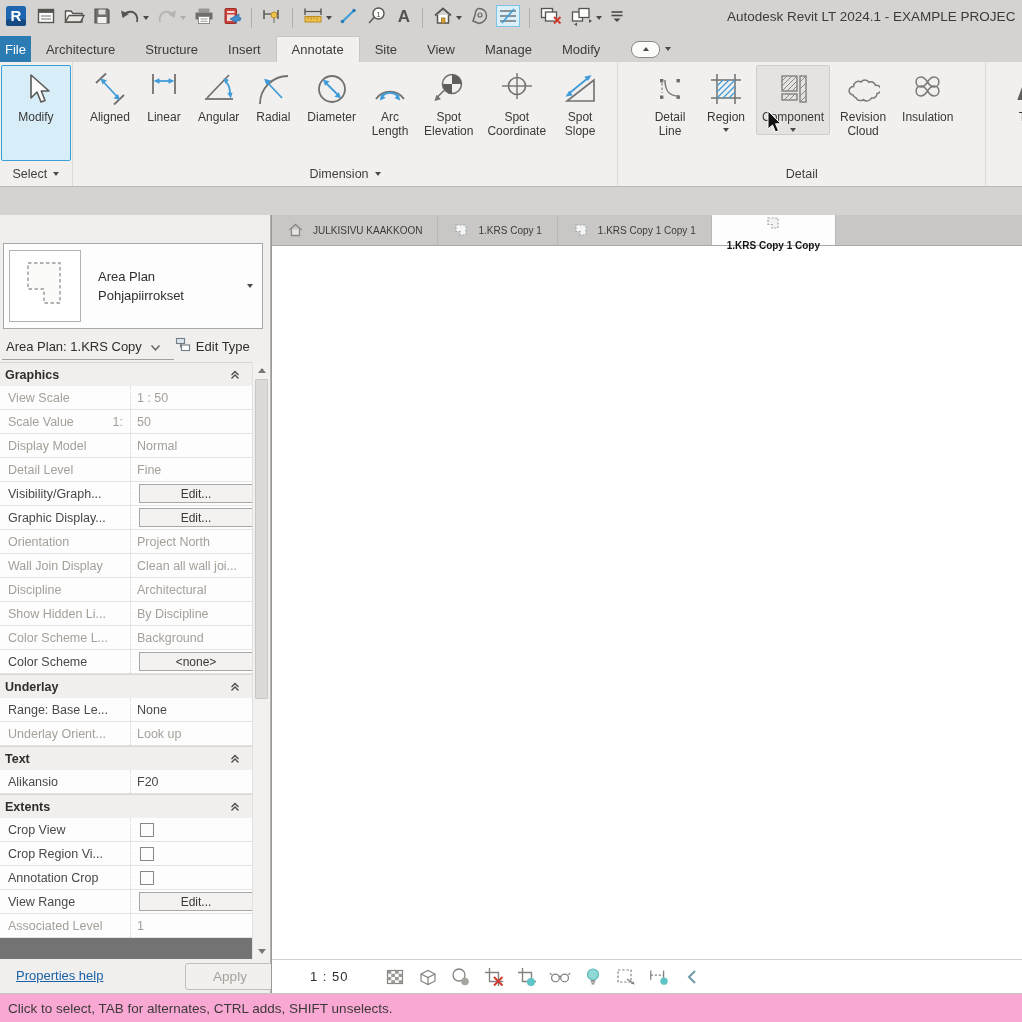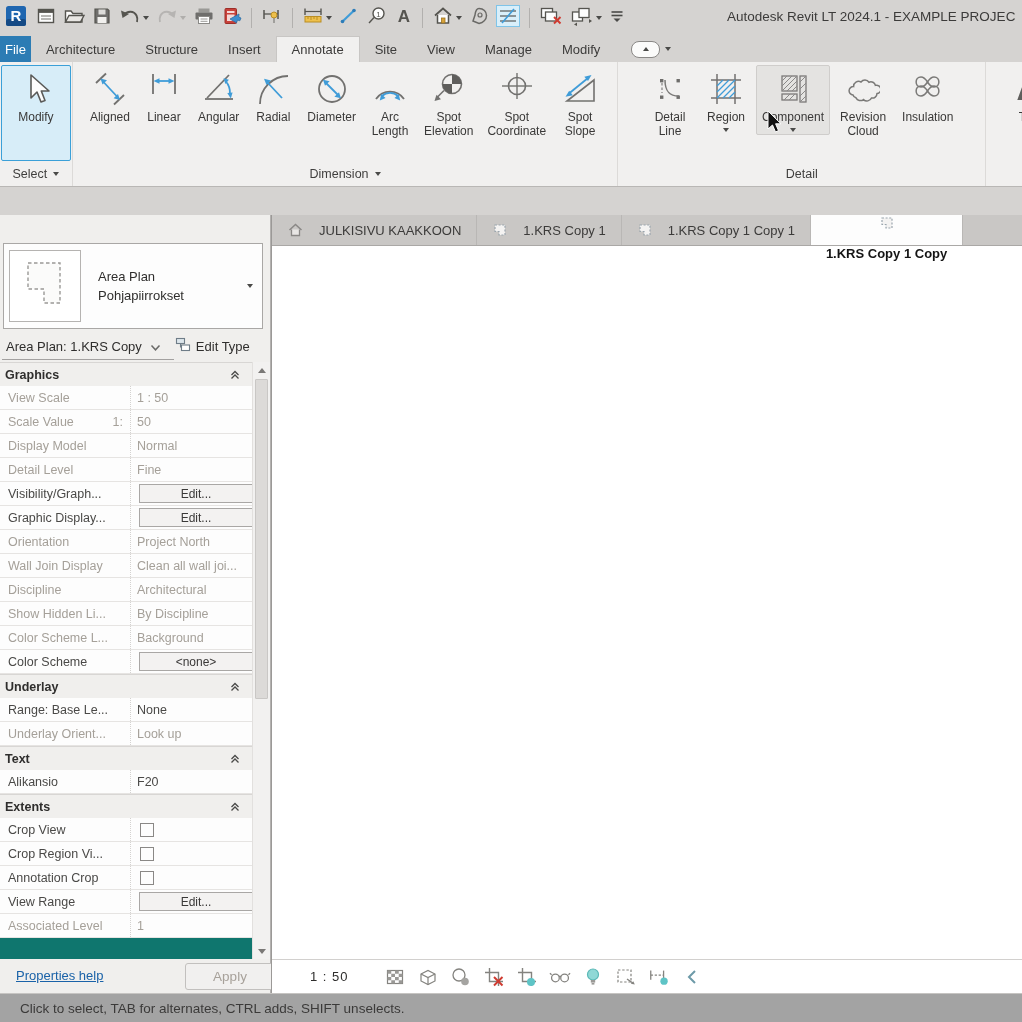--- a/index.html
+++ b/index.html
@@ -55,21 +55,21 @@
                 display:flex;align-items:center;justify-content:center;}
   .type-name{flex:1;font-size:13px;color:#2f2e2d;line-height:19px;padding-left:12px;}
   .type-caret{margin-right:9px;}
   .instance-row{position:absolute;left:0;top:116px;width:100%;height:30px;display:flex;align-items:center;
                 font-size:13px;color:#2f2e2d;}
   .instance-label{margin-left:6px;}
   .instance-chev{margin-left:8px;margin-top:2px;}
   .instance-underline{position:absolute;left:2px;top:28px;width:172px;border-bottom:1px solid #a3a1a0;}
   .edit-type{display:flex;align-items:center;gap:5px;margin-left:14px;}
   
-  .ptable-wrap{position:absolute;left:0;top:147px;right:17px;bottom:34px;overflow:hidden;background:#0f766e;}
+  .ptable-wrap{position:absolute;left:0;top:147px;right:17px;bottom:34px;overflow:hidden;background:#737373;}
   .psec{height:23px;display:flex;align-items:center;position:relative;border-top:1px solid #d8d6d4;
         background:#f0efed;font-weight:bold;font-size:12.5px;color:#2f2e2d;padding-left:5px;}
   .psec-chev{position:absolute;right:13px;top:6px;}
   .prow{height:23px;display:flex;background:#fdfdfd;border-bottom:1px solid #e6e4e2;font-size:12.5px;}
   .plabel{width:122px;padding-left:8px;display:flex;align-items:center;color:#4a4947;
           border-right:1px dotted #d4d2d0;position:relative;white-space:nowrap;overflow:hidden;}
   .plabel.dis{color:#a5a099;}
   .psuffix{position:absolute;right:7px;}
   .pvalue{flex:1;display:flex;align-items:center;padding-left:6px;color:#4a4947;white-space:nowrap;overflow:hidden;}
   .pvalue.dis{color:#a5a099;}
@@ -84,29 +84,29 @@
   .tri-down{width:0;height:0;border-left:4px solid transparent;border-right:4px solid transparent;border-top:5px solid #7a7876;}
   .sb-thumb{position:absolute;top:17px;left:2px;right:2px;height:318px;background:#dcdad8;
             border:1px solid #c9c7c5;border-radius:1px;}
   .props-bottom{position:absolute;left:12px;bottom:0;height:34px;width:100%;}
   .help-link{position:absolute;left:4px;top:9px;font-size:13px;color:#1a62a8;text-decoration:underline;}
   .apply-btn{position:absolute;right:7px;top:4px;width:88px;height:25px;border:1px solid #c2c0be;border-radius:3px;
              background:#f1f0ef;color:#a7a19a;font-size:13.5px;display:flex;align-items:center;justify-content:center;}
   
   .drawing{position:absolute;left:271px;top:215px;right:0;bottom:29px;background:#ffffff;border-left:1px solid #9b9997;}
   .vtabs{position:absolute;left:0;top:0;right:0;height:30px;background:#c9c7c5;display:flex;border-bottom:1px solid #aaa8a6;}
-  .vtab{display:flex;align-items:center;gap:15px;padding:0 15px;font-size:13px;color:#3c3b3a;border-right:1px solid #b9b7b5;}
+  .vtab{display:flex;align-items:center;gap:9px;padding:0 15px;font-size:10px;color:#3c3b3a;border-right:1px solid #b9b7b5;}
   .vtab.active{background:#fdfdfd;font-weight:bold;color:#141414;flex-direction:column;}
   .vcb{position:absolute;left:0;bottom:0;right:0;height:33px;background:#ffffff;border-top:1px solid #d2d0ce;
        display:flex;align-items:center;padding-left:38px;gap:11px;}
   .vcb-scale{font-size:13px;color:#2e2d2c;letter-spacing:1px;margin-right:24px;}
   .vcb-icon{width:22px;height:22px;display:flex;align-items:center;justify-content:center;}
   
-  .statusbar{position:absolute;left:0;bottom:0;width:100%;height:29px;background:#a3a3a3;border-top:1px solid #c6c4c2;
-             display:flex;align-items:center;padding-left:20px;box-sizing:border-box;font-size:13.5px;color:#3b3a39;}
+  .statusbar{position:absolute;left:0;bottom:0;width:100%;height:29px;background:#f9a8d4;border-top:1px solid #c6c4c2;
+             display:flex;align-items:center;padding-left:8px;box-sizing:border-box;font-size:13.5px;color:#3b3a39;}
   
   .cursor{position:absolute;left:767px;top:110px;z-index:99;pointer-events:none;}
 </style>
 </head>
 <body>
 
 <div class="titlebar">
   <div class="qat">
     <span class="qbtn">
         <span><svg width="24" height="24" viewBox="0 0 24 24">

